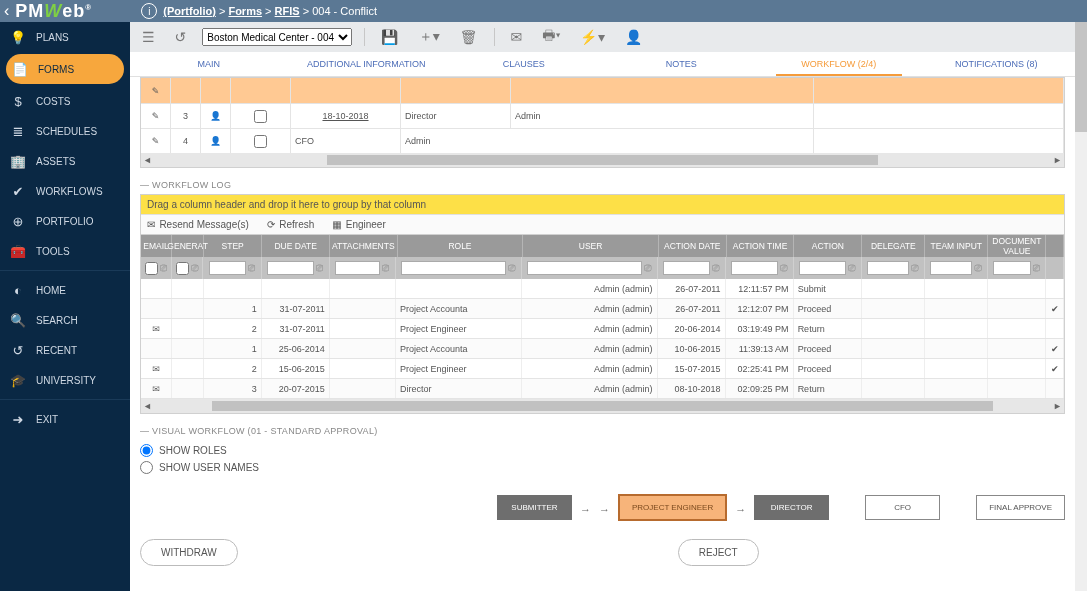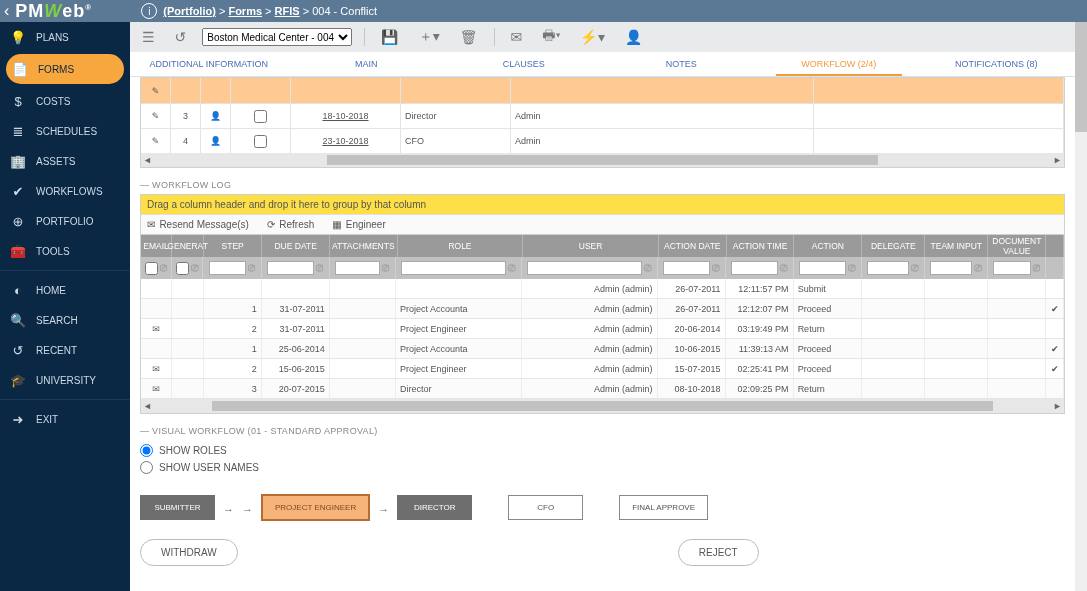--- a/index.html
+++ b/index.html
@@ -61,21 +61,21 @@
 .log-filter .funnel { font-size:9px; color:#777; }
 
 .log-rows .lr { display:flex; height:20px; border-bottom:1px solid #e4e4e4; font-size:9px; color:#555; background:#fff; }
 .log-rows .lr:nth-child(even){ background:#fbfbfb; }
 .lc { border-right:1px solid #eee; display:flex; align-items:center; padding:0 4px; }
 .w-email{width:32px;justify-content:center;} .w-gen{width:32px;justify-content:center;} .w-step{width:60px;justify-content:flex-end;} .w-due{width:70px;justify-content:flex-end;} .w-att{width:68px;} .w-role{width:130px;} .w-user{width:140px;justify-content:flex-end;} .w-adate{width:70px;justify-content:flex-end;} .w-atime{width:70px;justify-content:flex-end;} .w-action{width:70px;} .w-del{width:65px;} .w-team{width:65px;} .w-doc{width:60px;} .w-tick{width:18px;justify-content:center;}
 
 
 .vw-opts { font-size:10px; color:#555; margin-top:8px; }
 .vw-opts label { display:flex; align-items:center; gap:6px; margin-bottom:4px; cursor:pointer; }
-.vw-flow { display:flex; align-items:center; gap:8px; margin-top:20px; }
+.vw-flow { display:flex; align-items:center; gap:8px; margin-top:20px;justify-content:flex-end; }
 .vw-box { padding:7px 12px; font-size:8px; text-align:center; min-width:75px; border:1px solid #888; }
 .vw-box.dark { background:#6e6e6e; color:#fff; border-color:#6e6e6e; }
 .vw-box.current { background:#f7b47a; color:#7b4a1e; border:2px solid #b76b2e; }
 .vw-box.plain { background:#fff; color:#555; }
 .arrow { font-size:11px; color:#666; }
 .vw-actions { margin-top:18px; display:flex; gap:440px; }
 .vw-actions button { border:1px solid #bbb; background:#fff; border-radius:15px; font-size:10px; padding:7px 20px; cursor:pointer; color:#555; }
 
 
 .right-scroll { position:absolute; top:22px; right:0; width:12px; bottom:0; background:#efefef; }
@@ -163,22 +163,22 @@
     <span class="tb-btn">＋▾</span>
     <span class="tb-btn">🗑</span>
     <span class="divider"></span>
     <span class="tb-btn">✉</span>
     <span class="tb-btn">🖶▾</span>
     <span class="tb-btn">⚡▾</span>
     <span class="tb-btn">👤</span>
   </div>
 
   <div class="tabs">
+    <div class="tab">MAIN</div>
     <div class="tab">ADDITIONAL INFORMATION</div>
-    <div class="tab">MAIN</div>
     <div class="tab">CLAUSES</div>
     <div class="tab">NOTES</div>
     <div class="tab active">WORKFLOW (2/4)</div>
     <div class="tab">NOTIFICATIONS (8)</div>
   </div>
 
   <div class="content">
 
     <div class="step-grid">
       <div class="row hl">
@@ -213,21 +213,20 @@
         <div class="sg-c sg-edit">
             <span>✎</span>
           </div>
         <div class="sg-c sg-num">4</div>
         <div class="sg-c sg-pers">
             <span>👤</span>
           </div>
         <div class="sg-c sg-chk">
             <input type="checkbox" style="">
           </div>
-        <div class="sg-c sg-date">23-10-2018</div>
         <div class="sg-c sg-role" style="justify-content:flex-start">CFO</div>
         <div class="sg-c sg-user" style="justify-content:flex-start">Admin</div>
         <div class="sg-c sg-blank"></div>
       </div>
       <div class="hscroll">
           <span>◄</span>
           <div class="thumb"></div>
           <span>►</span>
         </div>
     </div>

